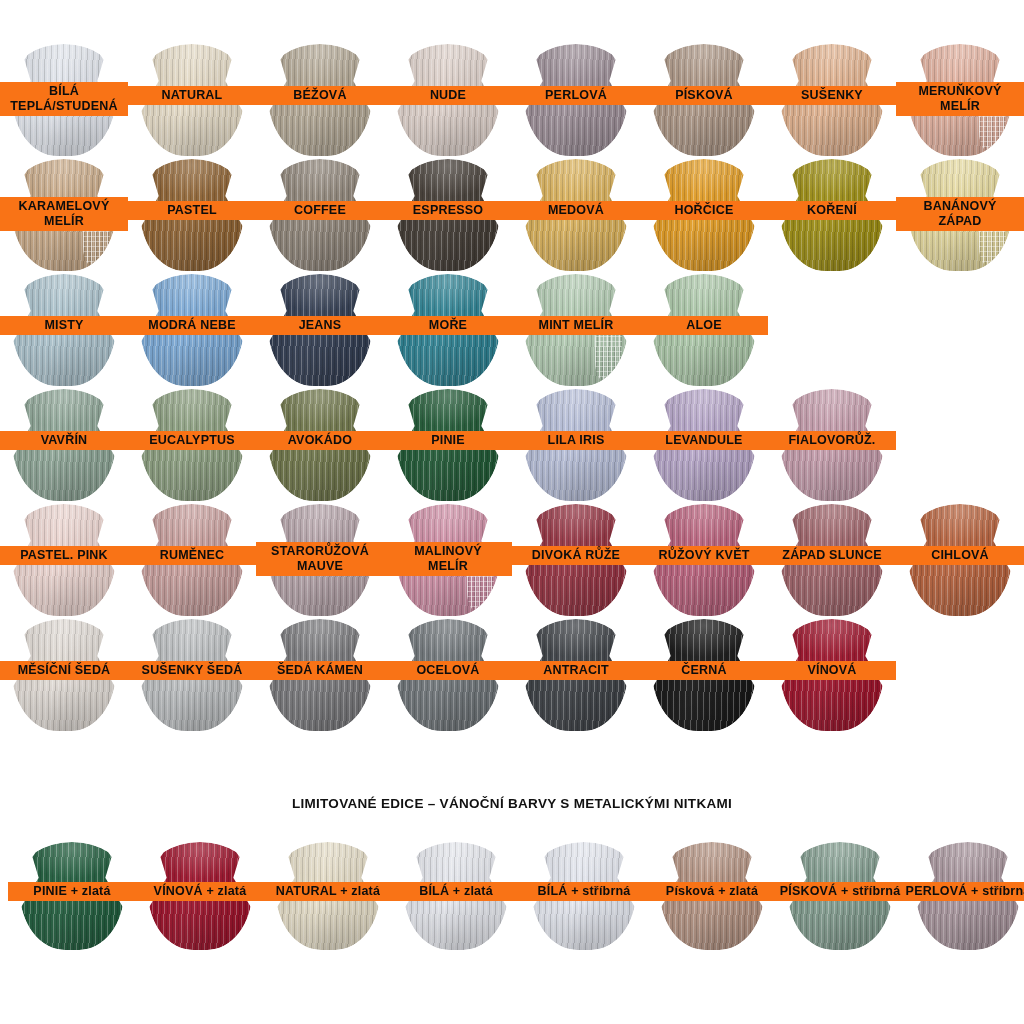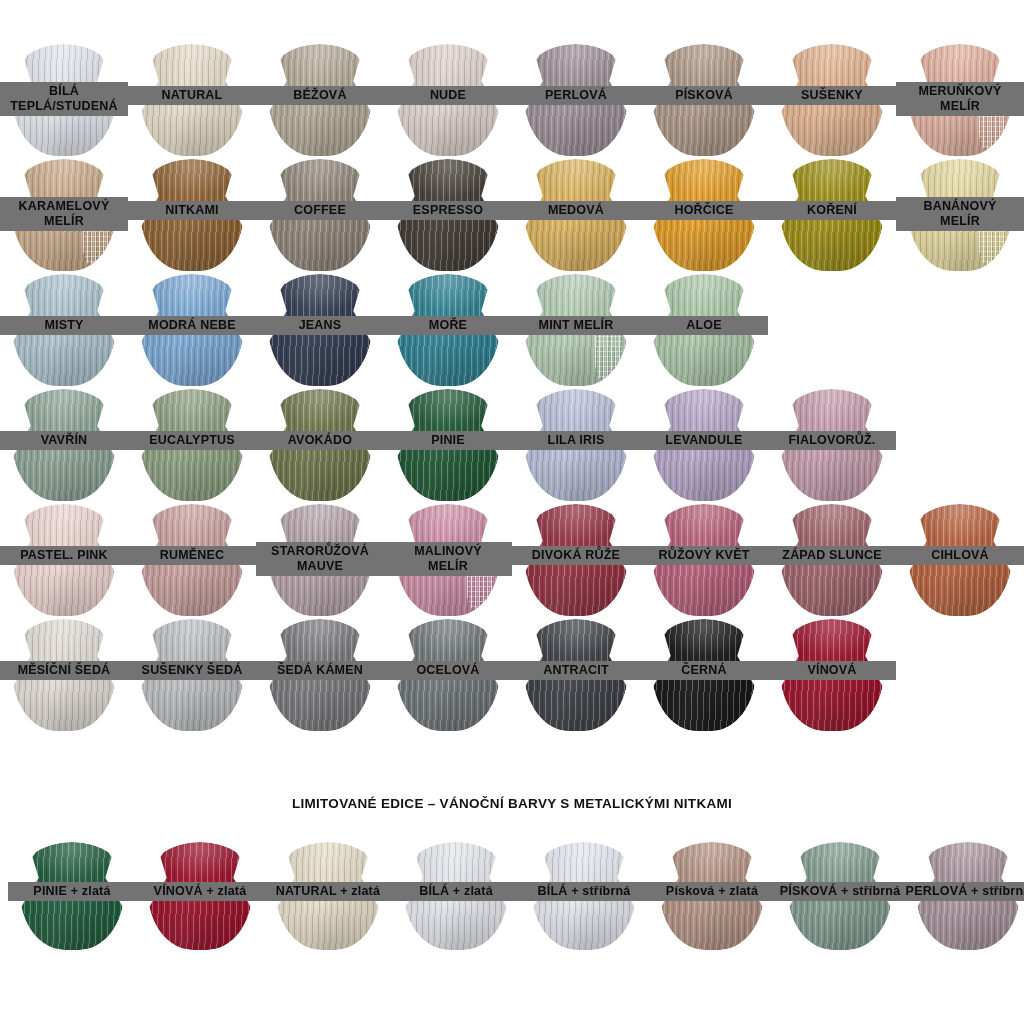--- a/index.html
+++ b/index.html
@@ -87,21 +87,21 @@
       repeating-linear-gradient(90deg, rgba(255,255,255,.75) 0 1px, rgba(255,255,255,0) 1px 4px),
       repeating-linear-gradient(0deg, rgba(255,255,255,.45) 0 1px, rgba(255,255,255,0) 1px 5px);
     opacity:.9;
   }
 
   .label{
     position:absolute;
     left:0;right:0;
     top:44px;
     text-align:center;
-    background:#737373;
+    background:#f97316;
     color:#0d0d0d;
     font-size:12.5px;
     font-weight:700;
     letter-spacing:.2px;
     line-height:15px;
     padding:2px 0 2px 0;
     z-index:4;
     white-space:pre-line;
   }
   .label.two{top:40px;}
@@ -208,21 +208,21 @@
           </div>
           <div class="label two">KARAMELOVÝ
 MELÍR</div>
         </div>
         <div class="cell">
           <div class="bundle fan">
             <div class="base" style="background: rgb(141, 97, 49);"></div>
             <div class="strands"></div>
             <div class="shade"></div>
           </div>
-          <div class="label">NITKAMI</div>
+          <div class="label">PASTEL</div>
         </div>
         <div class="cell">
           <div class="bundle fan">
             <div class="base" style="background: rgb(141, 131, 119);"></div>
             <div class="strands"></div>
             <div class="shade"></div>
           </div>
           <div class="label">COFFEE</div>
         </div>
         <div class="cell">
@@ -258,21 +258,21 @@
           <div class="label">KOŘENÍ</div>
         </div>
         <div class="cell">
           <div class="bundle fan">
             <div class="base" style="background: rgb(227, 215, 156);"></div>
             <div class="strands"></div>
             <div class="shade"></div>
             <div class="melir"></div>
           </div>
           <div class="label two">BANÁNOVÝ
-MELÍR</div>
+ZÁPAD</div>
         </div>
       </div>
       <div class="row">
         <div class="cell">
           <div class="bundle fan">
             <div class="base" style="background: rgb(169, 192, 202);"></div>
             <div class="strands"></div>
             <div class="shade"></div>
           </div>
           <div class="label">MISTY</div>

